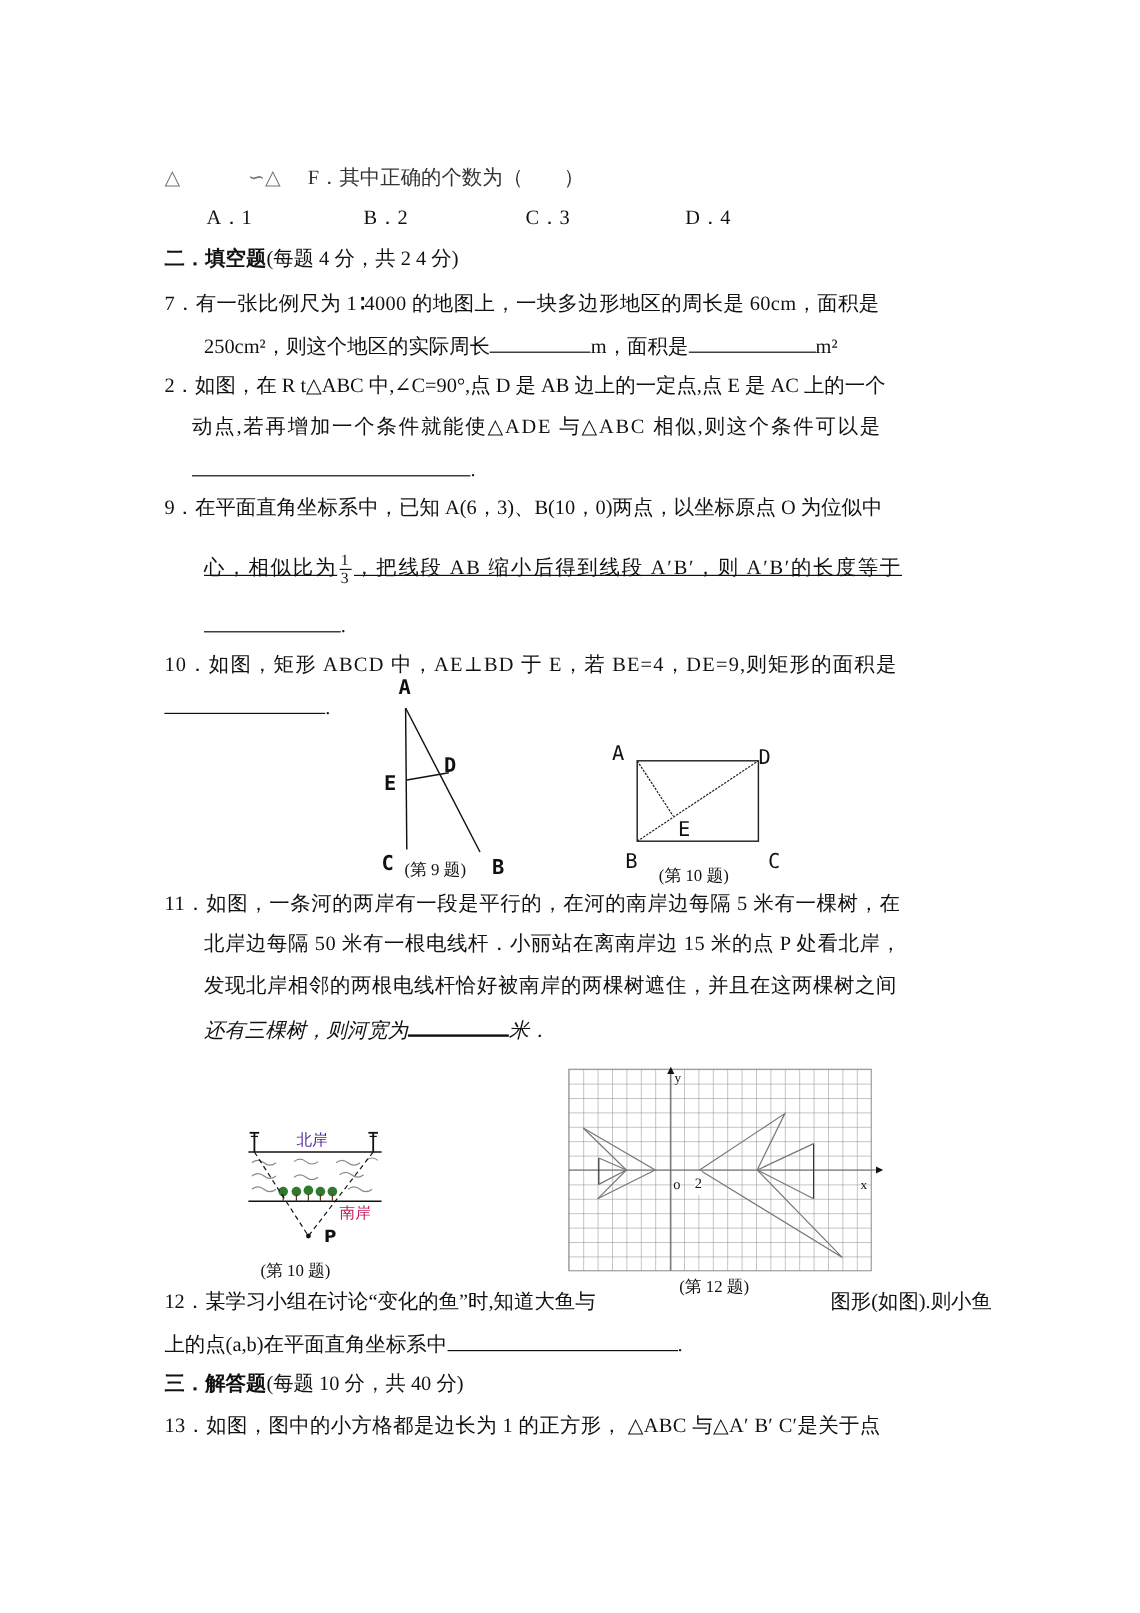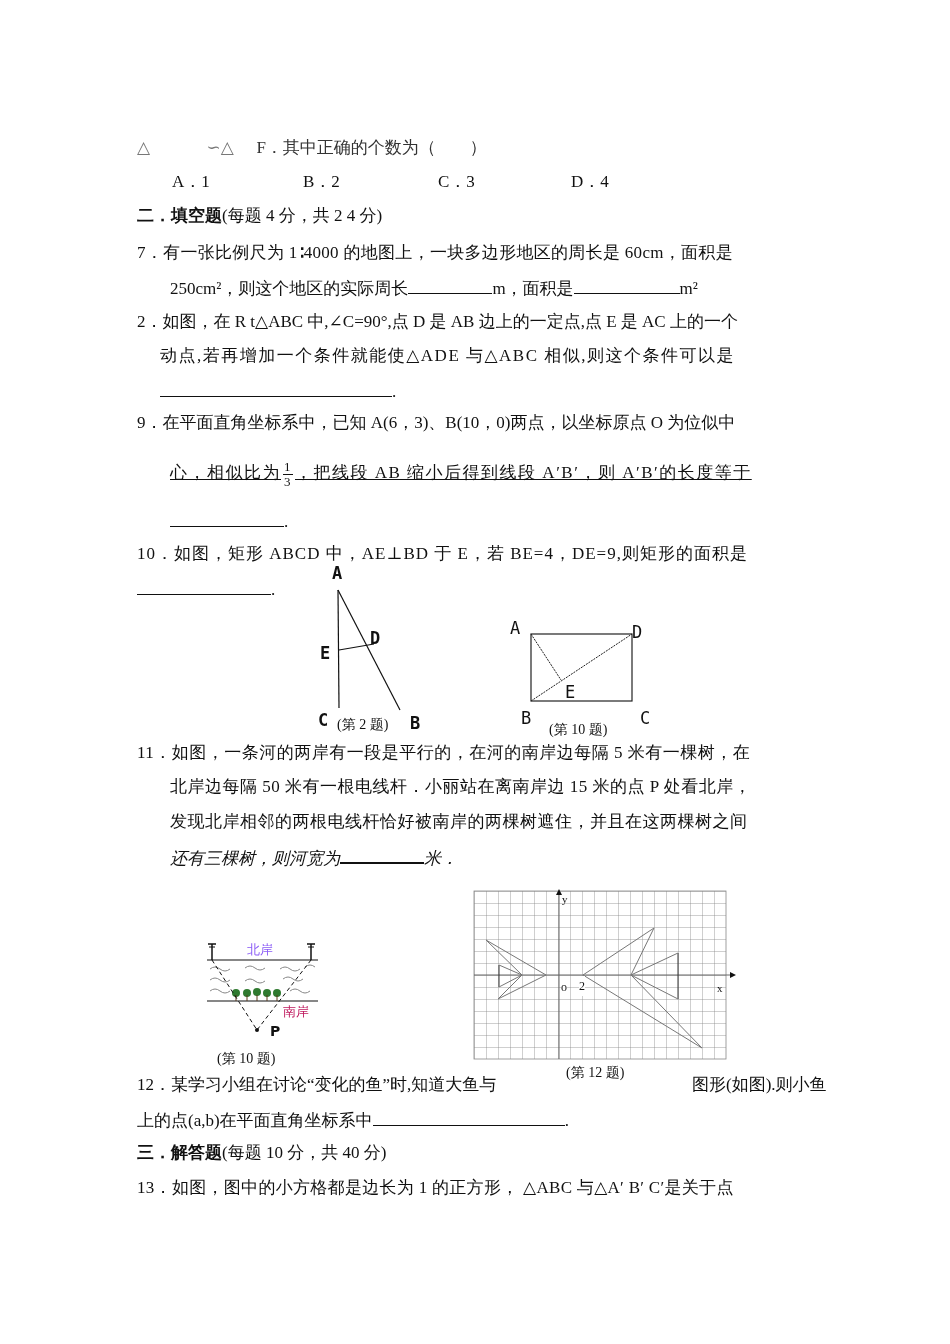--- a/index.html
+++ b/index.html
@@ -61,21 +61,21 @@
 <svg width="130" height="170" style="left:310px; top:560px;">
   <line x1="28" y1="30" x2="29" y2="148" stroke="#111" stroke-width="1.2"></line>
   <line x1="28" y1="30" x2="90" y2="150" stroke="#111" stroke-width="1.2"></line>
   <line x1="29" y1="90" x2="64" y2="84" stroke="#111" stroke-width="1.2"></line>
 </svg>
 <div class="line fig-label" style="left:332px; top:563px;">A</div>
 <div class="line fig-label" style="left:370px; top:628px;">D</div>
 <div class="line fig-label" style="left:320px; top:643px;">E</div>
 <div class="line fig-label" style="left:318px; top:710px;">C</div>
 <div class="line fig-label" style="left:410px; top:713px;">B</div>
-<div class="cap" style="left:337px; top:716px;">(第 2 题)</div>
+<div class="cap" style="left:337px; top:716px;">(第 9 题)</div>
 
 <svg width="120" height="100" style="left:528px; top:630px;">
   <rect x="3" y="4" width="101" height="67" fill="none" stroke="#222" stroke-width="1.2"></rect>
   <line x1="3" y1="4" x2="33" y2="50" stroke="#222" stroke-width="1" stroke-dasharray="2,1"></line>
   <line x1="3" y1="71" x2="104" y2="4" stroke="#222" stroke-width="1" stroke-dasharray="2,1"></line>
 </svg>
 <div class="line" style="left:510px; top:618px; font-family:'DejaVu Sans Mono',monospace;">A</div>
 <div class="line" style="left:632px; top:622px; font-family:'DejaVu Sans Mono',monospace;">D</div>
 <div class="line" style="left:565px; top:682px; font-family:'DejaVu Sans Mono',monospace;">E</div>
 <div class="line" style="left:521px; top:708px; font-family:'DejaVu Sans Mono',monospace;">B</div>
@@ -125,21 +125,21 @@
       <line x1="42" y1="55" x2="42" y2="61"></line>
       <line x1="52" y1="55" x2="52" y2="61"></line>
       <line x1="62" y1="55" x2="62" y2="61"></line>
       <line x1="72" y1="55" x2="72" y2="61"></line>
   </g>
 
   <line x1="7" y1="20" x2="52" y2="90" stroke="#111" stroke-width="1" stroke-dasharray="4,3"></line>
   <line x1="106" y1="20" x2="52" y2="90" stroke="#111" stroke-width="1" stroke-dasharray="4,3"></line>
   <circle cx="52" cy="90" r="2" fill="#111"></circle>
 </svg>
-<div class="line" style="left:247px; top:940px; font-size:13px; font-family:Liberation Serif, serif; color:#8b5cf6;">北岸</div>
+<div class="line" style="left:247px; top:940px; font-size:13px; font-family:Liberation Serif, serif; color:#4c1d95;">北岸</div>
 <div class="line" style="left:283px; top:1002px; font-size:13px; font-family:'DejaVu Sans',sans-serif; color:#be185d;">南岸</div>
 <div class="line" style="left:270px; top:1021px; font-size:14px; font-weight:bold; font-family:'DejaVu Sans',sans-serif;">P</div>
 <div class="cap" style="left:217px; top:1050px;">(第 10 题)</div>
 
 <svg width="260" height="180" style="left:474px; top:891px;">
   <defs>
     <pattern id="grid12" width="12" height="12" patternUnits="userSpaceOnUse">
       <path d="M 12 0 L 0 0 0 12" fill="none" stroke="#888" stroke-width="0.8"></path>
     </pattern>
   </defs>

